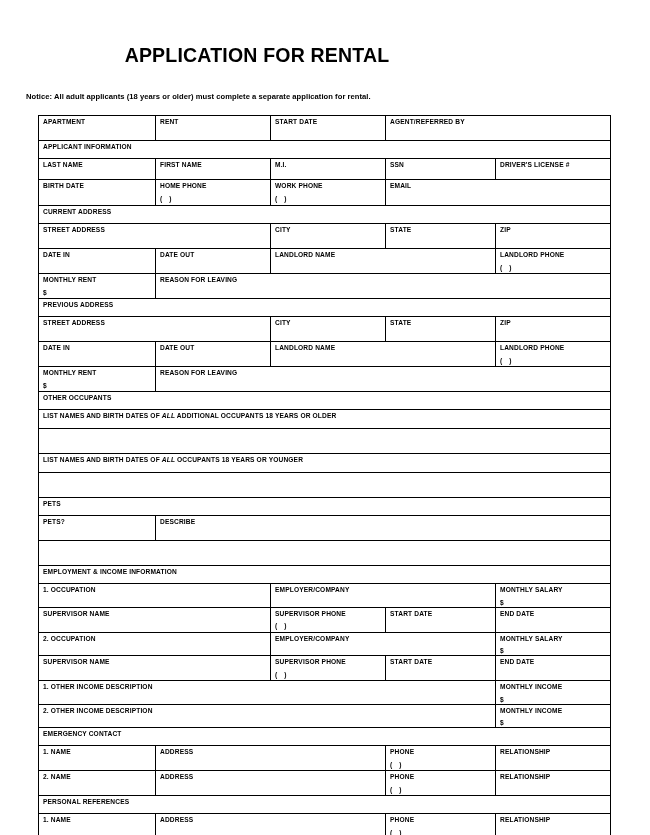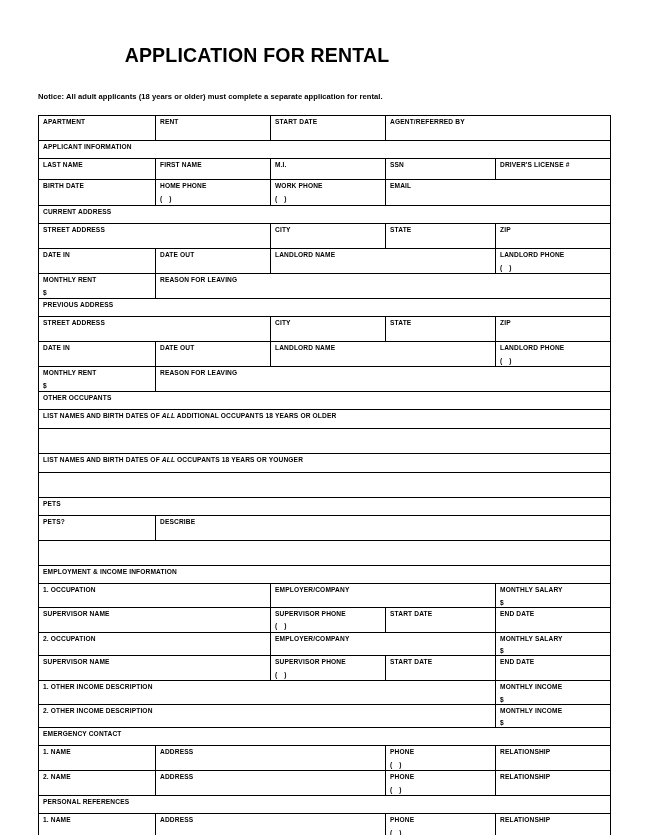--- a/index.html
+++ b/index.html
@@ -28,21 +28,21 @@
     font-weight: bold;
     letter-spacing: 0.2px;
     padding-top: 45px;
     margin: 0;
     line-height: 1.1;
   }
   .notice {
     font-size: 7.6px;
     font-weight: bold;
     margin: 0;
-    padding-left: 38px;
+    padding-left: 26px;
     padding-top: 26px;
     letter-spacing: 0.05px;
   }
   .form-wrap {
     padding: 14px 40px 0 38px;
   }
   table.form {
     width: 572px;
     border-collapse: collapse;
     table-layout: fixed;

